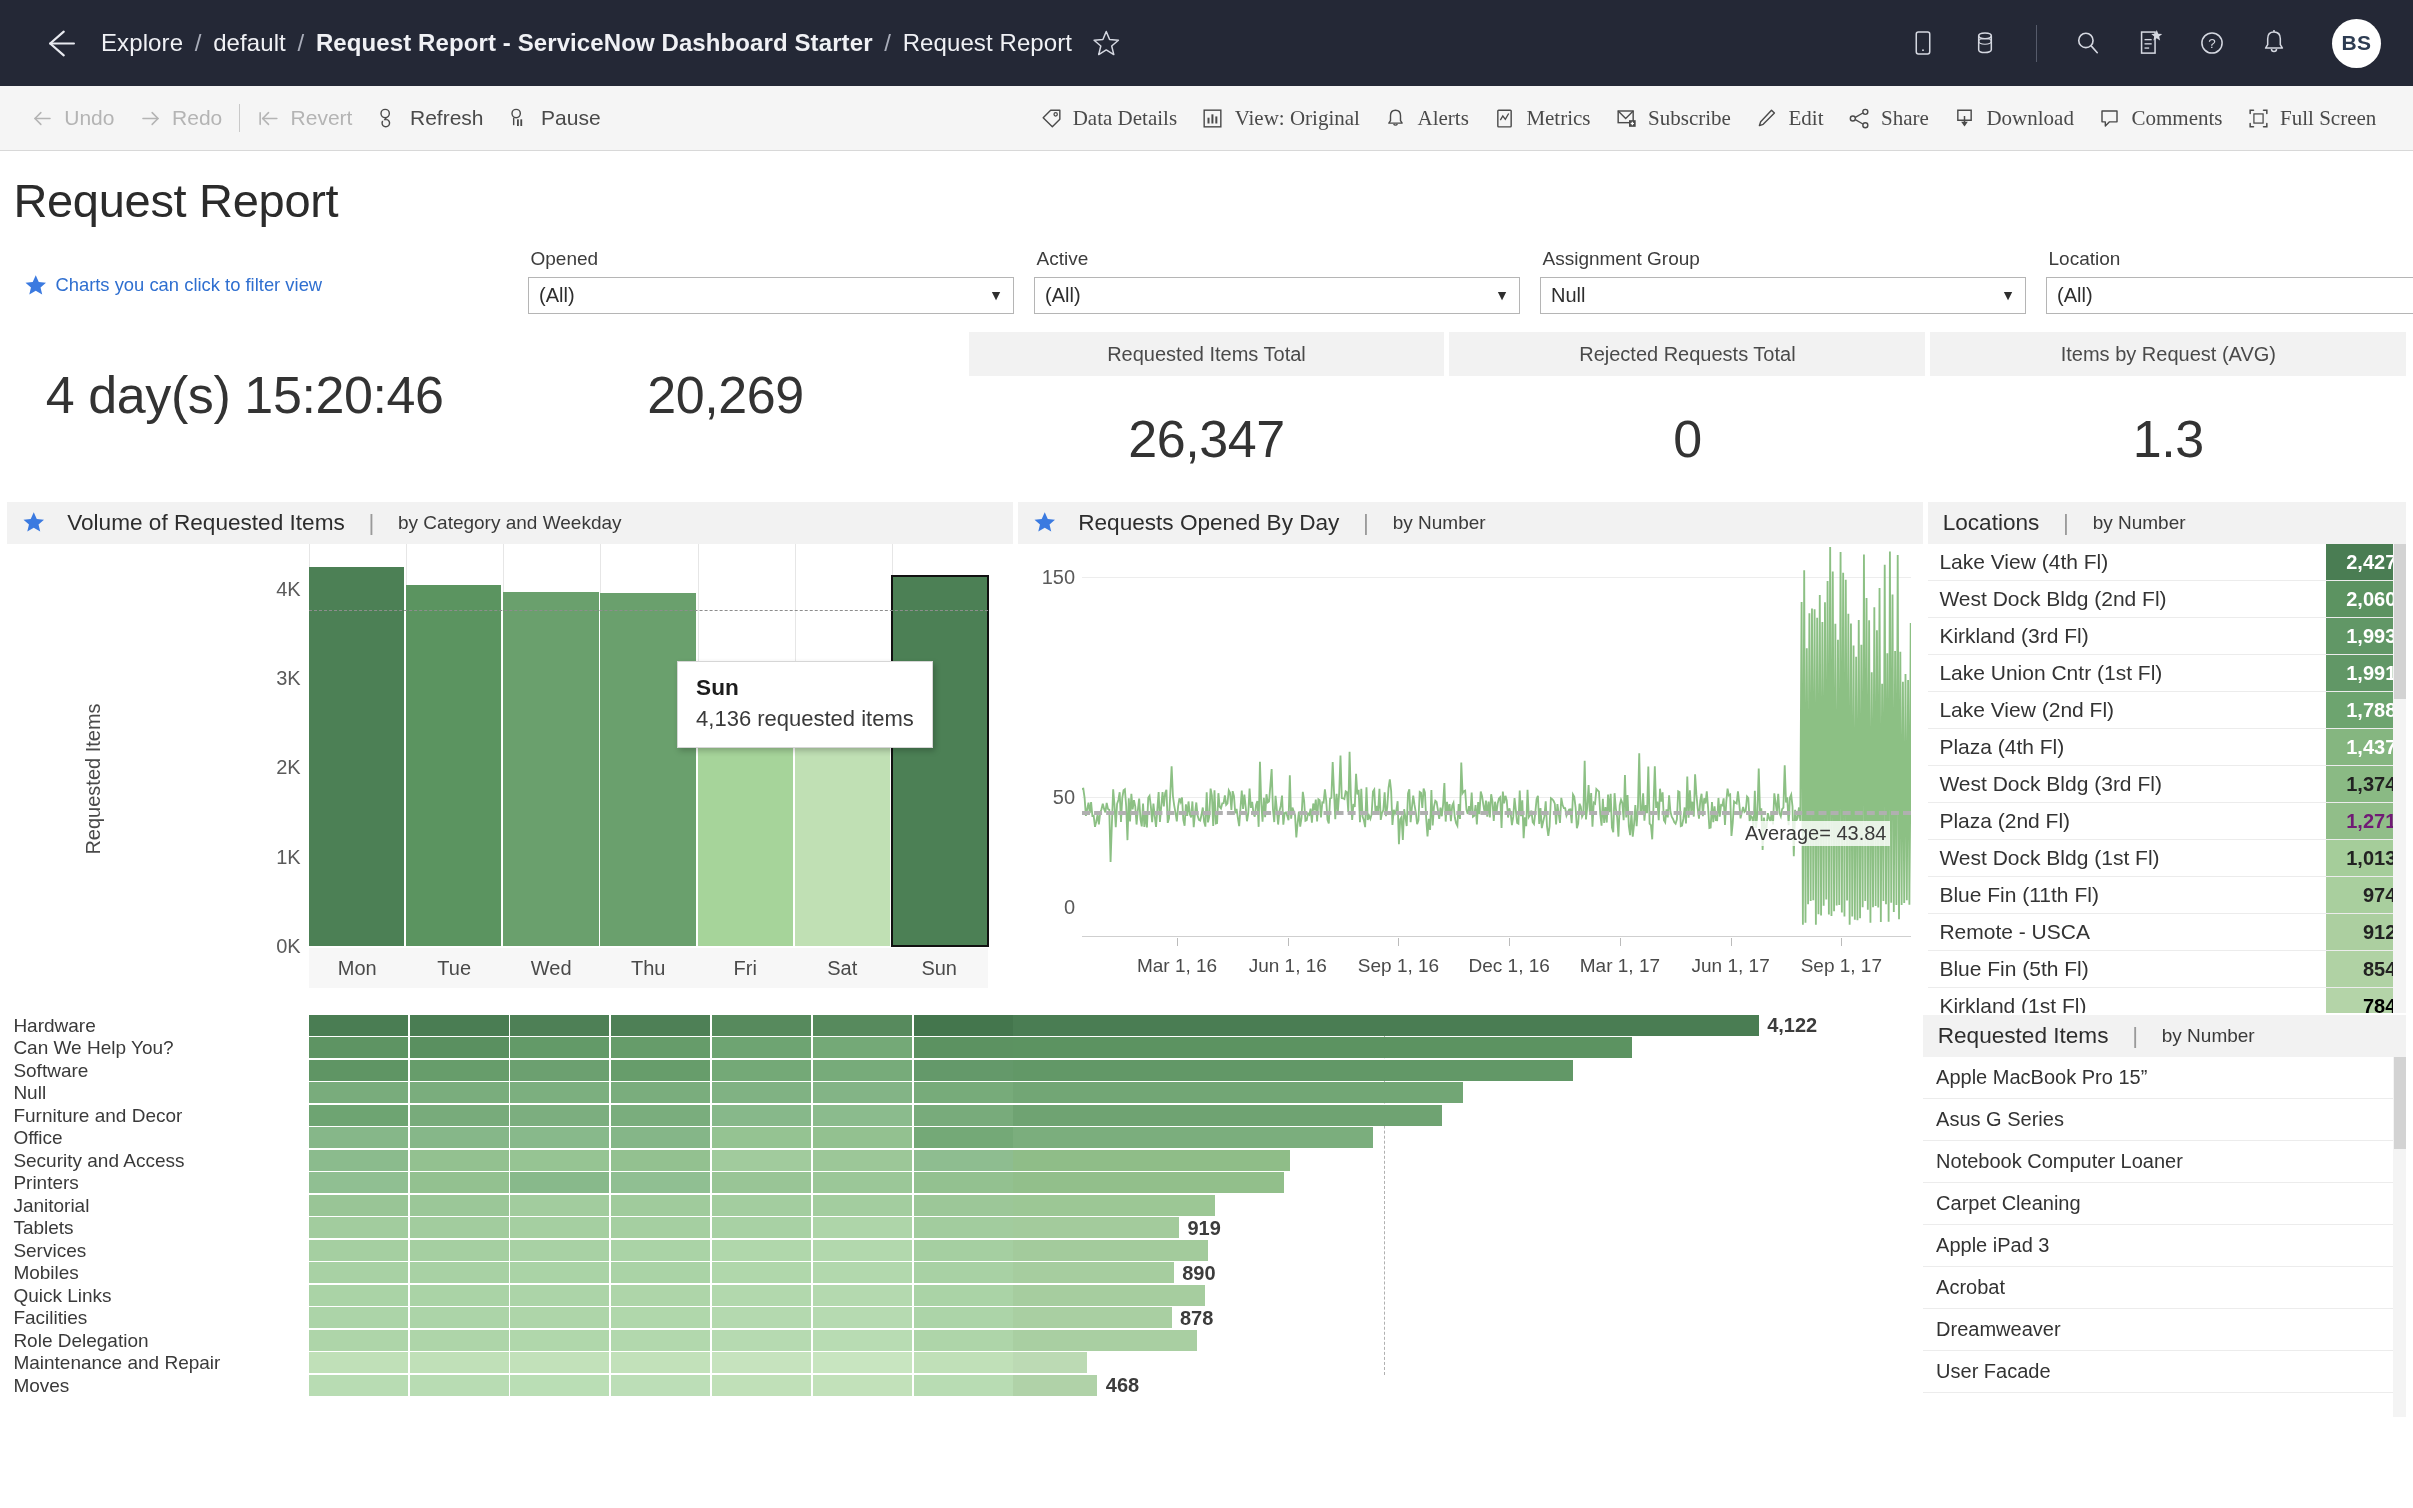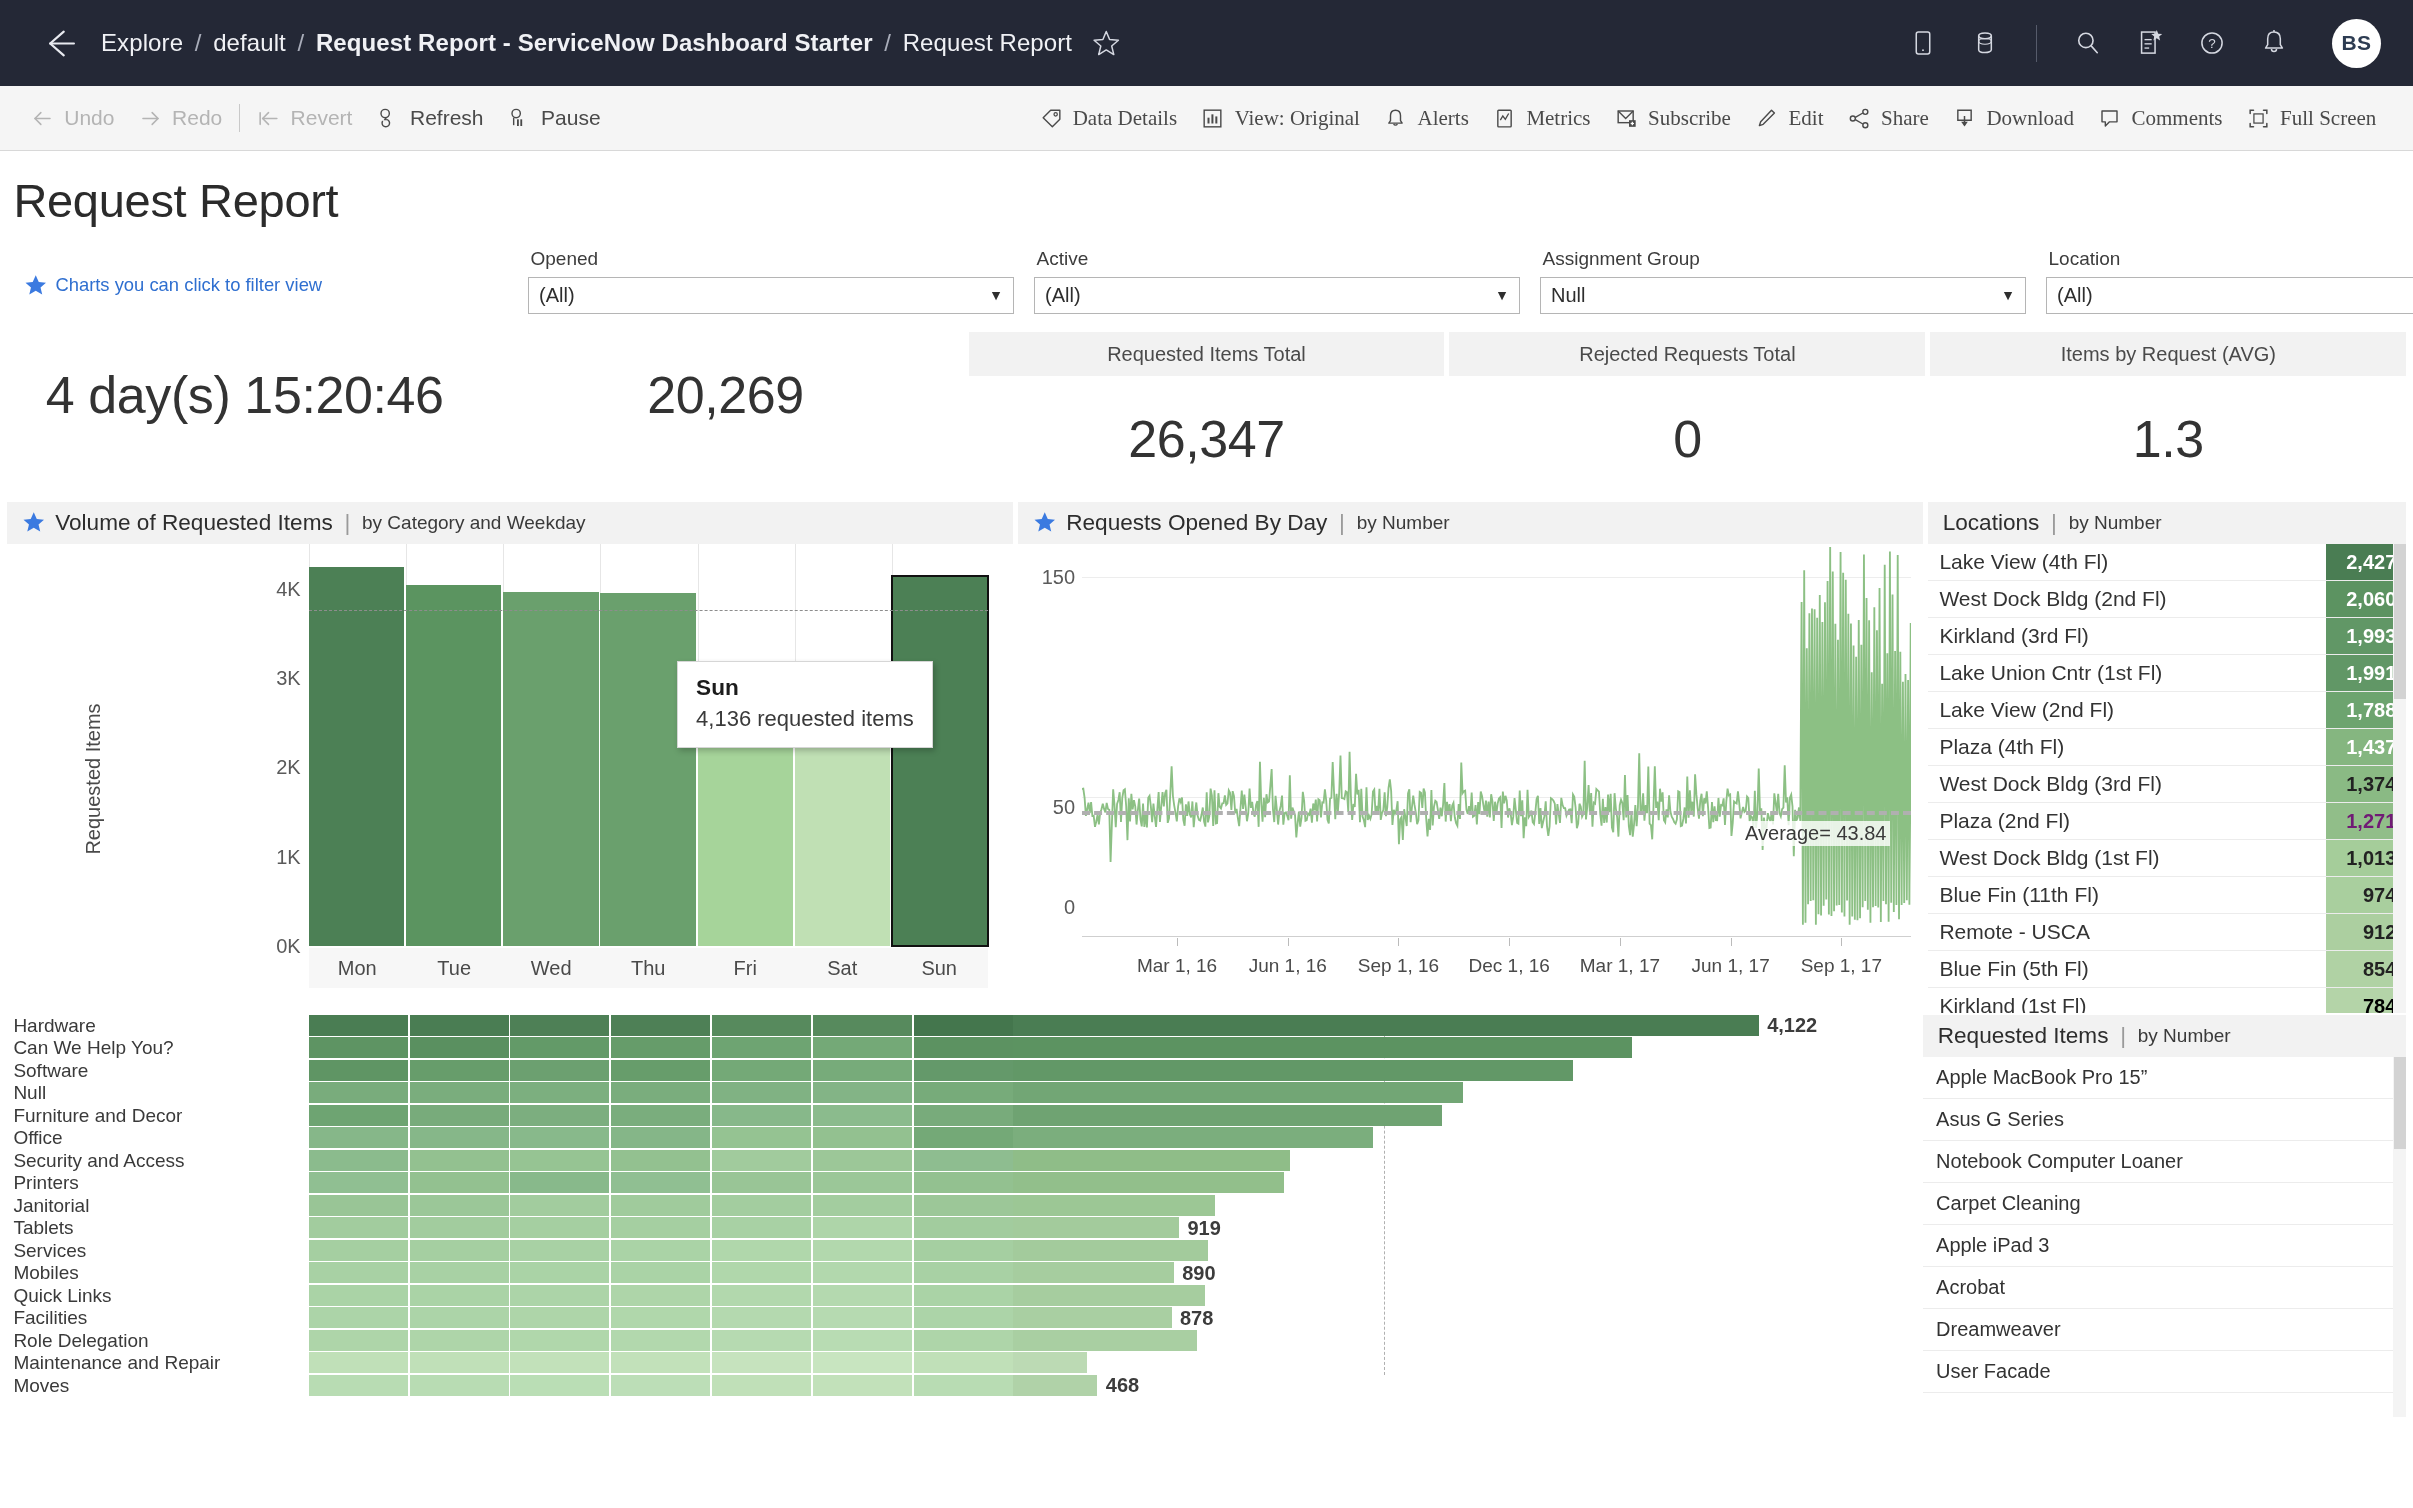--- a/index.html
+++ b/index.html
@@ -122,21 +122,21 @@
     font-size: 52px; color: #333; font-weight: 400;
     letter-spacing: -0.4px;
   }
 
   
   #mid-row { display: flex; gap: 5px; padding: 0 6.7px; height: 511px; }
   .panel { background: #fff; position: relative; }
   .panel-head {
     background: #f2f2f2;
     height: 42px;
-    display: flex; align-items: center; gap: 10px;
+    display: flex; align-items: center; gap: 22px;
     padding-left: 15px;
     font-size: 22.6px; color: #2d2d2d;
   }
   .panel-head .sub { font-size: 19px; color: #3a3a3a; }
   .pipe { color: #9a9a9a; margin: 0 1.7px; font-weight: 300; }
 
   #panel-weekday { width: 1006px; }
   #panel-byday   { width: 905px; }
   #panel-loc     { flex: 1 1 auto; }
 
@@ -576,21 +576,21 @@
       <svg class="blue-star" viewBox="0 0 28 28">
         <path d="M14 1.5 L17.6 9.5 L26.2 10.3 L19.7 16 L21.7 24.5 L14 20 L6.3 24.5 L8.3 16 L1.8 10.3 L10.4 9.5 Z" fill="#3b7ae0"></path>
       </svg>
       <span>Requests Opened By Day</span>
       <span class="pipe">|</span>
       <span class="sub">by Number</span>
     </div>
     <div class="bd-body">
       <div class="bd-ticks" id="bd-ticks">
           <div class="bd-tick" style="top: 363px;">0</div>
-          <div class="bd-tick" style="top: 263px;">50</div>
+          <div class="bd-tick" style="top: 253px;">50</div>
           <div class="bd-tick" style="top: 33px;">150</div>
         </div>
       <div class="bd-plot" id="bd-plot">
           <div class="bd-grid" style="top: 253px;"></div>
           <div class="bd-grid" style="top: 33px;"></div>
           <svg width="830" height="390" viewBox="0 0 990 465" style="position: absolute; left: 0px; top: 0px;">
             <polyline points="0.00,292.12 1.55,291.77 3.10,302.72 4.65,324.15 6.20,316.18 7.75,308.36 9.30,320.85 10.85,307.72 12.39,324.32 13.94,324.13 15.49,337.23 17.04,331.12 18.59,322.30 20.14,334.28 21.69,320.47 23.24,316.37 24.79,309.68 26.34,315.82 27.89,320.02 29.44,308.66 30.99,315.98 32.54,317.01 34.08,379.16 35.63,333.86 37.18,292.57 38.73,310.95 40.28,337.81 41.83,310.07 43.38,305.15 44.93,295.98 46.48,331.37 48.03,302.80 49.58,293.64 51.13,292.51 52.68,312.46 54.23,353.14 55.77,303.17 57.32,330.81 58.87,297.79 60.42,316.44 61.97,305.55 63.52,312.79 65.07,334.55 66.62,317.38 68.17,303.53 69.72,327.97 71.27,336.71 72.82,309.53 74.37,337.42 75.92,321.41 77.46,338.06 79.01,302.53 80.56,300.17 82.11,312.56 83.66,331.69 85.21,309.58 86.76,324.73 88.31,337.48 89.86,316.41 91.41,295.65 92.96,331.39 94.51,313.02 96.06,295.82 97.61,312.85 99.15,297.02 100.70,293.06 102.25,332.52 103.80,327.22 105.35,296.73 106.90,265.18 108.45,300.51 110.00,311.88 111.55,320.71 113.10,330.80 114.65,312.81 116.20,303.20 117.75,307.66 119.30,302.42 120.85,328.99 122.39,336.03 123.94,310.43 125.49,324.32 127.04,307.00 128.59,322.39 130.14,326.08 131.69,306.96 133.24,337.77 134.79,321.06 136.34,308.21 137.89,323.86 139.44,328.99 140.99,329.81 142.54,322.93 144.08,314.21 145.63,331.00 147.18,337.01 148.73,295.94 150.28,331.96 151.83,324.78 153.38,291.73 154.93,300.09 156.48,336.09 158.03,293.61 159.58,333.24 161.13,332.78 162.68,297.13 164.23,313.54 165.77,315.35 167.32,309.26 168.87,309.13 170.42,299.76 171.97,311.08 173.52,309.29 175.07,293.63 176.62,296.53 178.17,317.08 179.72,294.66 181.27,300.80 182.82,321.07 184.37,315.78 185.92,326.78 187.46,336.50 189.01,315.32 190.56,294.00 192.11,315.77 193.66,298.68 195.21,313.26 196.76,330.64 198.31,321.33 199.86,291.64 201.41,314.66 202.96,307.61 204.51,321.00 206.06,325.21 207.61,311.09 209.15,306.47 210.70,337.27 212.25,259.72 213.80,308.73 215.35,331.22 216.90,302.68 218.45,325.91 220.00,298.32 221.55,308.21 223.10,307.16 224.65,288.50 226.20,268.42 227.75,316.11 229.30,331.58 230.85,300.37 232.39,316.84 233.94,334.53 235.49,318.49 237.04,312.37 238.59,299.88 240.14,334.63 241.69,320.94 243.24,319.96 244.79,323.92 246.34,329.32 247.89,275.70 249.44,327.55 250.99,314.23 252.54,318.86 254.08,323.36 255.63,349.81 257.18,332.72 258.73,318.97 260.28,337.04 261.83,326.67 263.38,295.45 264.93,305.96 266.48,330.10 268.03,329.20 269.58,321.29 271.13,322.74 272.68,315.48 274.23,332.19 275.77,309.37 277.32,317.68 278.87,304.78 280.42,330.80 281.97,304.40 283.52,305.44 285.07,326.15 286.62,308.16 288.17,308.44 289.72,292.66 291.27,305.72 292.82,328.76 294.37,333.17 295.92,303.47 297.46,302.67 299.01,259.95 300.56,294.80 302.11,328.02 303.66,297.75 305.21,319.29 306.76,296.70 308.31,252.21 309.86,302.92 311.41,303.20 312.96,304.10 314.51,294.92 316.06,296.09 317.61,319.51 319.15,247.83 320.70,299.99 322.25,329.04 323.80,310.01 325.35,313.58 326.90,274.00 328.45,298.77 330.00,292.95 331.55,331.67 333.10,291.86 334.65,324.91 336.20,329.37 337.75,337.66 339.30,290.09 340.85,329.10 342.39,324.09 343.94,327.77 345.49,322.16 347.04,295.05 348.59,292.76 350.14,321.85 351.69,312.39 353.24,318.37 354.79,292.00 356.34,328.96 357.89,320.66 359.44,317.50 360.99,296.06 362.54,324.55 364.08,313.96 365.63,290.77 367.18,280.62 368.73,294.19 370.28,335.08 371.83,317.09 373.38,321.23 374.93,317.57 376.48,306.65 378.03,358.08 379.58,328.32 381.13,325.64 382.68,352.91 384.23,316.28 385.77,325.78 387.32,336.35 388.87,297.52 390.42,292.35 391.97,331.63 393.52,314.23 395.07,299.93 396.62,311.14 398.17,320.18 399.72,334.08 401.27,329.63 402.82,295.59 404.37,296.70 405.92,314.74 407.46,291.65 409.01,296.35 410.56,327.52 412.11,348.76 413.66,327.76 415.21,340.88 416.76,293.50 418.31,335.63 419.86,313.05 421.41,306.07 422.96,307.50 424.51,317.39 426.06,327.77 427.61,314.25 429.15,324.66 430.70,310.74 432.25,285.06 433.80,330.99 435.35,307.46 436.90,319.63 438.45,310.07 440.00,330.51 441.55,312.18 443.10,308.75 444.65,325.86 446.20,332.96 447.75,336.09 449.30,310.04 450.85,327.88 452.39,260.64 453.94,297.17 455.49,294.88 457.04,294.06 458.59,316.85 460.14,321.81 461.69,312.68 463.24,321.55 464.79,296.41 466.34,325.15 467.89,323.99 469.44,311.41 470.99,334.27 472.54,307.68 474.08,322.07 475.63,295.04 477.18,300.58 478.73,311.09 480.28,320.73 481.83,305.85 483.38,325.23 484.93,307.24 486.48,326.17 488.03,298.34 489.58,306.81 491.13,330.17 492.68,307.30 494.23,321.71 495.77,309.49 497.32,303.37 498.87,301.77 500.42,338.50 501.97,295.19 503.52,309.34 505.07,300.28 506.62,305.81 508.17,326.14 509.72,315.22 511.27,320.94 512.82,335.24 514.37,325.12 515.92,303.00 517.46,317.36 519.01,332.56 520.56,333.54 522.11,293.90 523.66,324.57 525.21,305.74 526.76,350.75 528.31,326.04 529.86,336.48 531.41,293.07 532.96,325.47 534.51,322.96 536.06,317.93 537.61,331.75 539.15,333.97 540.70,319.91 542.25,303.96 543.80,300.27 545.35,333.87 546.90,315.01 548.45,338.85 550.00,331.53 551.55,324.57 553.10,306.80 554.65,336.84 556.20,348.06 557.75,336.42 559.30,303.09 560.85,304.13 562.39,306.19 563.94,309.60 565.49,334.50 567.04,310.18 568.59,321.40 570.14,332.53 571.69,302.76 573.24,311.29 574.79,314.99 576.34,314.94 577.89,323.90 579.44,320.06 580.99,316.54 582.54,316.27 584.08,332.95 585.63,298.72 587.18,301.55 588.73,314.05 590.28,338.91 591.83,333.34 593.38,309.70 594.93,313.41 596.48,325.17 598.03,321.68 599.58,258.55 601.13,328.54 602.68,313.34 604.23,287.34 605.77,319.71 607.32,297.05 608.87,336.99 610.42,308.39 611.97,309.58 613.52,292.20 615.07,293.79 616.62,295.35 618.17,322.29 619.72,335.79 621.27,303.70 622.82,332.69 624.37,313.71 625.92,332.19 627.46,298.80 629.01,319.89 630.56,297.81 632.11,338.04 633.66,343.67 635.21,297.13 636.76,315.48 638.31,325.76 639.86,348.95 641.41,311.43 642.96,304.97 644.51,308.86 646.06,329.27 647.61,275.49 649.15,326.16 650.70,299.28 652.25,336.49 653.80,347.18 655.35,320.09 656.90,349.05 658.45,334.75 660.00,311.28 661.55,336.50 663.10,313.91 664.65,249.49 666.20,321.93 667.75,318.50 669.30,297.22 670.85,330.00 672.39,311.17 673.94,320.99 675.49,265.34 677.04,333.44 678.59,335.21 680.14,352.17 681.69,312.93 683.24,265.09 684.79,314.65 686.34,307.17 687.89,329.29 689.44,291.74 690.99,307.30 692.54,296.11 694.08,329.52 695.63,332.00 697.18,316.35 698.73,326.09 700.28,299.55 701.83,318.93 703.38,325.23 704.93,327.82 706.48,331.80 708.03,333.58 709.58,328.47 711.13,294.80 712.68,295.71 714.23,336.56 715.77,335.91 717.32,327.48 718.87,314.17 720.42,333.11 721.97,277.23 723.52,326.48 725.07,293.62 726.62,318.23 728.17,307.34 729.72,325.01 731.27,274.56 732.82,298.58 734.37,315.13 735.92,327.63 737.46,306.07 739.01,297.81 740.56,324.43 742.11,303.28 743.66,309.32 745.21,294.84 746.76,314.11 748.31,338.57 749.86,338.10 751.41,307.71 752.96,331.65 754.51,312.68 756.06,329.29 757.61,329.50 759.15,302.79 760.70,325.20 762.25,311.16 763.80,311.77 765.35,303.35 766.90,335.14 768.45,307.65 770.00,291.62 771.55,299.75 773.10,298.66 774.65,348.04 776.20,332.73 777.75,307.13 779.30,308.59 780.85,309.44 782.39,294.87 783.94,309.03 785.49,327.12 787.04,319.95 788.59,313.44 790.14,319.45 791.69,317.82 793.24,301.19 794.79,303.04 796.34,330.77 797.89,324.48 799.44,326.07 800.99,338.65 802.54,294.32 804.08,338.60 805.63,320.42 807.18,267.68 808.73,320.29 810.28,315.01 811.83,364.99 813.38,326.29 814.93,338.74 816.48,338.07 818.03,320.91 819.58,326.76 821.13,330.85 822.68,319.23 824.23,334.36 825.77,297.39 827.32,308.64 828.87,320.01 830.42,297.82 831.97,320.89 833.52,324.77 835.07,316.21 836.62,314.38 838.17,263.94 839.72,308.12 841.27,302.14 842.82,335.25 844.37,302.43 845.92,298.85 847.46,312.76 849.01,372.46 850.56,317.03 852.11,329.91 853.66,326.08 855.21,314.19 856.76,330.16 858.31,69.11 859.86,454.10 861.41,31.21 862.96,451.65 864.51,124.12 866.06,429.48 867.61,82.53 869.15,425.80 870.70,76.77 872.25,424.69 873.80,77.81 875.35,453.94 876.90,87.97 878.45,441.45 880.00,60.84 881.55,442.90 883.10,92.92 884.65,431.45 886.20,69.33 887.75,423.89 889.30,44.02 890.85,441.82 892.39,3.57 893.94,443.66 895.49,32.61 897.04,437.96 898.59,95.03 900.14,431.16 901.69,114.04 903.24,430.58 904.79,9.51 906.34,439.47 907.89,34.16 909.44,444.20 910.99,42.51 912.54,425.11 914.08,83.16 915.63,454.04 917.18,94.65 918.73,444.26 920.28,120.86 921.83,447.96 923.38,134.49 924.93,448.60 926.48,90.63 928.03,446.25 929.58,120.06 931.13,433.10 932.68,12.44 934.23,425.77 935.77,64.19 937.32,436.17 938.87,90.82 940.42,451.55 941.97,152.77 943.52,433.21 945.07,75.43 946.62,431.68 948.17,102.73 949.72,433.56 951.27,52.44 952.82,450.85 954.37,166.48 955.92,425.64 957.46,24.72 959.01,429.73 960.56,130.15 962.11,450.44 963.66,8.95 965.21,427.75 966.76,60.01 968.31,438.87 969.86,127.67 971.41,430.63 972.96,13.17 974.51,447.51 976.06,128.35 977.61,430.57 979.15,164.23 980.70,428.11 982.25,155.07 983.80,424.78 985.35,162.13 986.90,430.09 988.45,94.26 990.00,424.90" fill="none" stroke="#8cc084" stroke-width="2.2"></polyline>
           </svg>
           <div class="bd-avg" style="top: 267px;"></div>
           <div class="bd-avglabel" style="left: 660px; top: 277px;">Average= 43.84</div>

